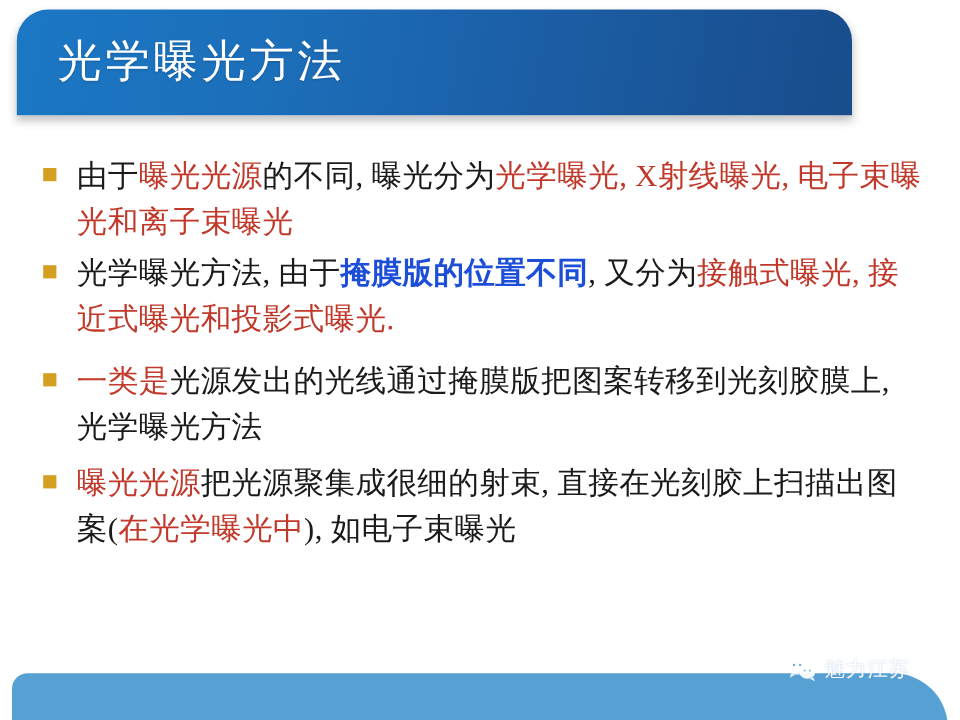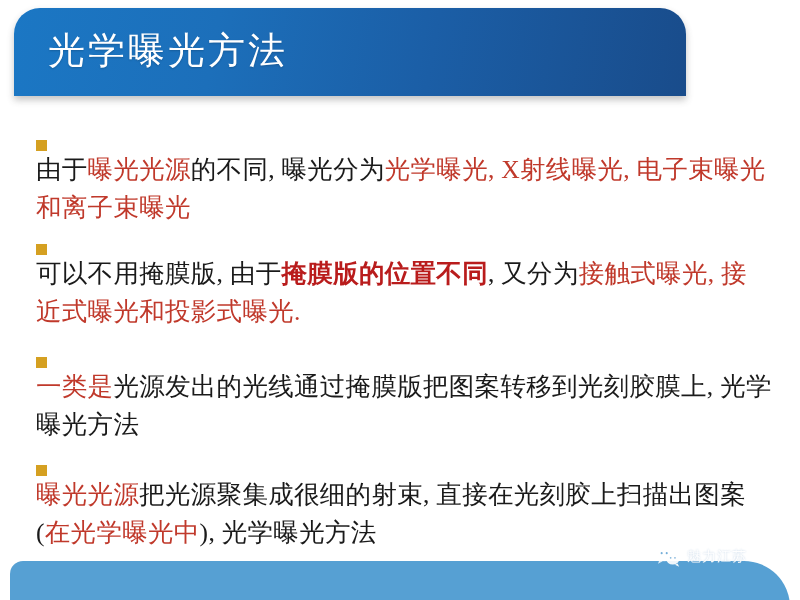--- a/index.html
+++ b/index.html
@@ -27,20 +27,21 @@
   .title-bar {
     position: absolute;
     left: 14px;
     top: 8px;
     width: 672px;
     height: 88px;
     background: linear-gradient(100deg, #1b77c4 0%, #1c6fba 30%, #1b5ea6 62%, #194c8b 100%);
     border-top-left-radius: 26px;
     border-top-right-radius: 26px;
     box-shadow: 0 4px 7px rgba(60, 60, 60, 0.30);
+    padding-left: 24px;
   }
   .title-text {
     position: absolute;
     left: 34px;
     top: 50%;
     transform: translateY(-52%);
     color: #ffffff;
     font-size: 37px;
     letter-spacing: 3px;
     font-family: "Liberation Serif", "DejaVu Serif", serif;
@@ -53,40 +54,39 @@
     position: absolute;
     left: 0;
     top: 128px;
     width: 800px;
   }
 
   .bullet-row {
     display: flex;
     align-items: flex-start;
     padding: 0 28px 0 36px;
-    flex-direction: column;
   }
   .bullet-marker {
     flex: 0 0 auto;
     width: 11px;
     height: 11px;
     background: #d5a021;
     margin-top: 12px;
     margin-right: 17px;
   }
   .bullet-text {
     flex: 1 1 auto;
     font-size: 25.5px;
     line-height: 38px;
     color: #1a1a1a;
     letter-spacing: 0.3px;
     font-family: "Liberation Serif", "DejaVu Serif", serif;
   }
   .bullet-text .rd   { color: #c0392b; }
-  .bullet-text .rdb  { color: #b91c1c; font-weight: bold; }
+  .bullet-text .rdb  { color: #1d4ed8; font-weight: bold; }
   .bullet-text .bk   { color: #1a1a1a; }
 
   .gap-s { height: 5px; }
   .gap-m { height: 9px; }
 
   
   .bottom-band {
     position: absolute;
     left: 10px;
     top: 561px;
@@ -108,21 +108,21 @@
     gap: 6px;
     opacity: 0.92;
   }
   .wechat-icon {
     width: 26px;
     height: 22px;
     position: relative;
     display: block;
   }
   .watermark-text {
-    font-size: 14px;
+    font-size: 17px;
     color: #ffffff;
     letter-spacing: 1px;
     font-family: "Liberation Serif", "DejaVu Serif", serif;
     text-shadow: 0 0 2px rgba(120,160,200,0.55);
   }
 </style>
 </head>
 <body>
 
 <div class="slide">
@@ -138,42 +138,42 @@
       <div class="bullet-text">
         <span class="bk">由于</span><span class="rd">曝光光源</span><span class="bk">的不同, 曝光分为</span><span class="rd">光学曝光, X射线曝光, 电子束曝光和离子束曝光</span>
       </div>
     </div>
 
     <div class="gap-s"></div>
 
     <div class="bullet-row">
       <span class="bullet-marker"></span>
       <div class="bullet-text">
-        <span class="bk">可以不用掩膜版, 由于</span><span class="rdb">掩膜版的位置不同</span><span class="bk">, 又分为</span><span class="rd">接触式曝光, 接近式曝光和投影式曝光.</span>
+        <span class="bk">光学曝光方法, 由于</span><span class="rdb">掩膜版的位置不同</span><span class="bk">, 又分为</span><span class="rd">接触式曝光, 接近式曝光和投影式曝光.</span>
       </div>
     </div>
 
     <div class="gap-s"></div>
 
 
     <div class="gap-m"></div>
 
     <div class="bullet-row">
       <span class="bullet-marker"></span>
       <div class="bullet-text">
         <span class="rd">一类是</span><span class="bk">光源发出的光线通过掩膜版把图案转移到光刻胶膜上, 光学曝光方法</span>
       </div>
     </div>
 
     <div class="gap-m"></div>
 
     <div class="bullet-row">
       <span class="bullet-marker"></span>
       <div class="bullet-text">
-        <span class="rd">曝光光源</span><span class="bk">把光源聚集成很细的射束, 直接在光刻胶上扫描出图案(</span><span class="rd">在光学曝光中</span><span class="bk">), 光学曝光方法</span>
+        <span class="rd">曝光光源</span><span class="bk">把光源聚集成很细的射束, 直接在光刻胶上扫描出图案(</span><span class="rd">在光学曝光中</span><span class="bk">), 如电子束曝光</span>
       </div>
     </div>
 
   </div>
 
   <div class="bottom-band"></div>
 
   <div class="watermark">
     <span class="wechat-icon">
       <svg viewBox="0 0 28 24" width="26" height="22" aria-hidden="true">

